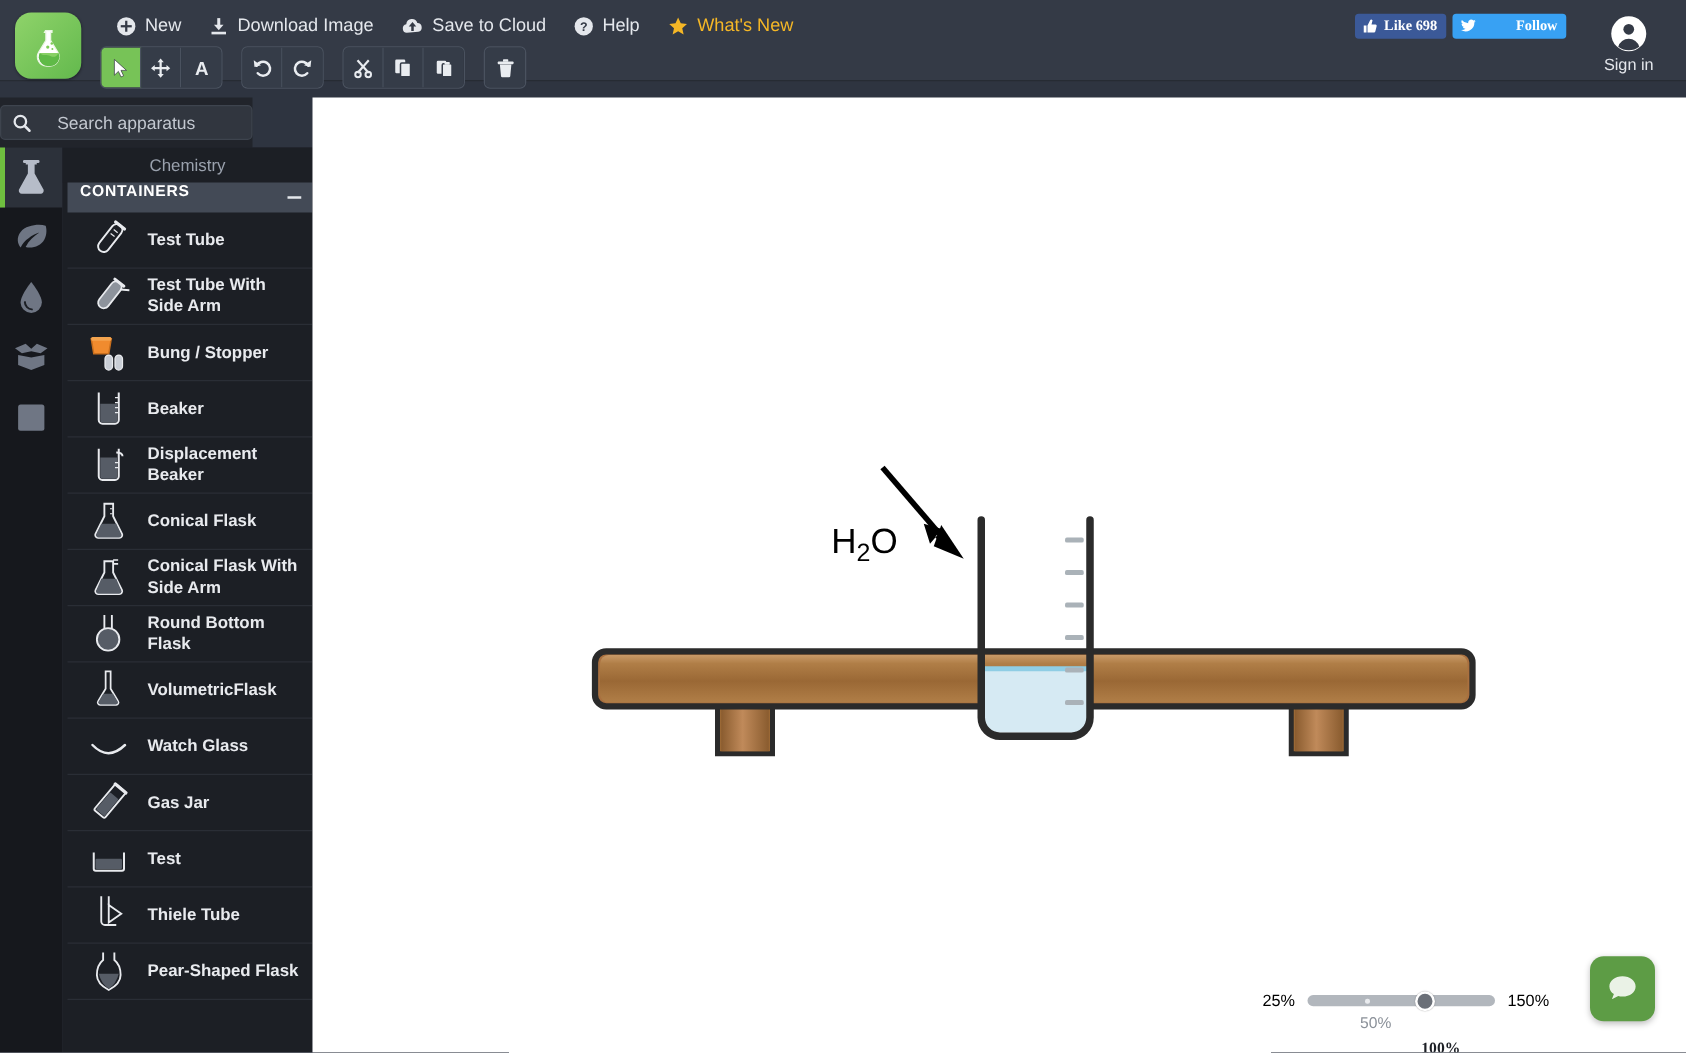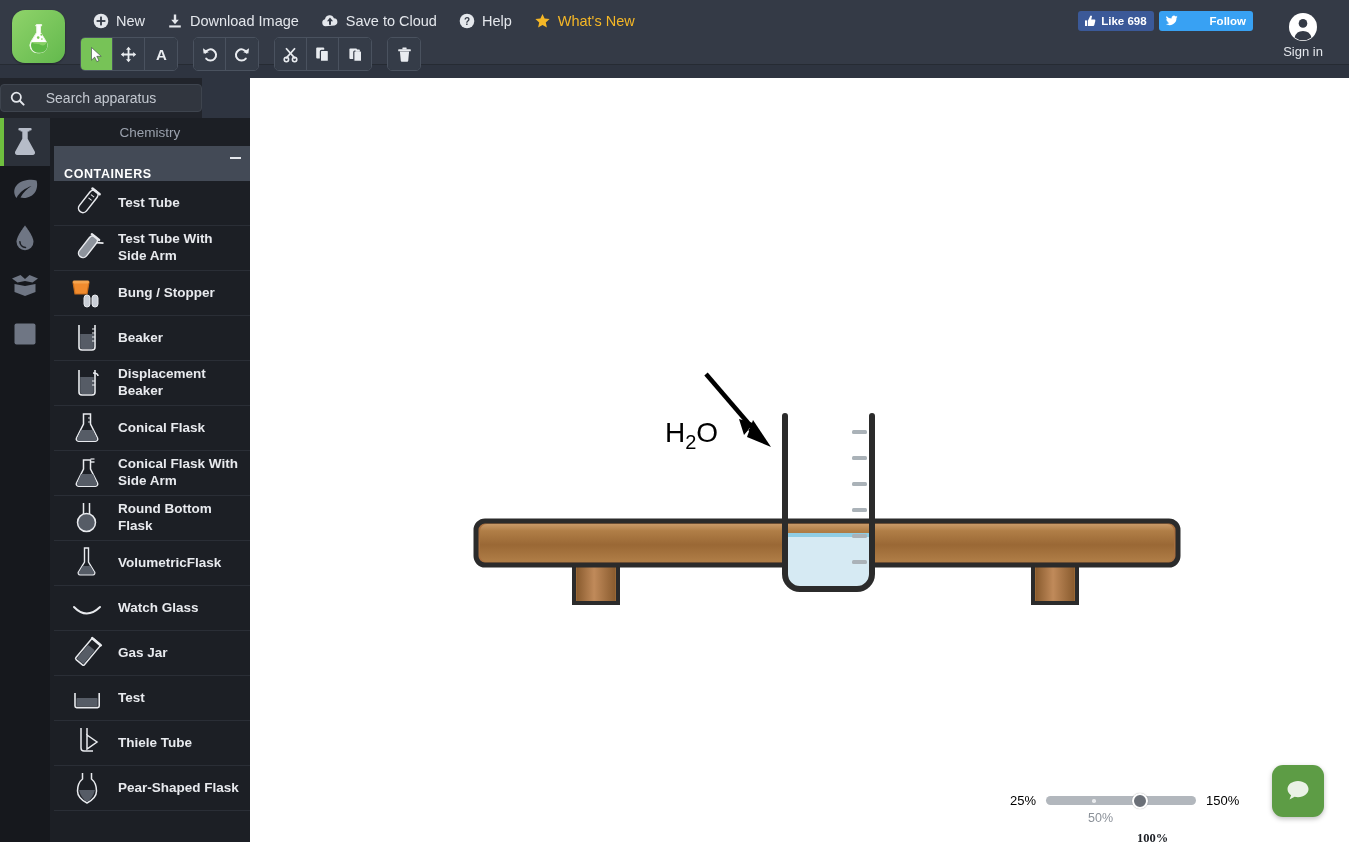--- a/index.html
+++ b/index.html
@@ -50,21 +50,21 @@
   }
   .tbtn:last-child { border-right: none; }
   .tbtn.active { background: #77c357; }
 
   
   .social { position: absolute; right: 96px; top: 11px; display: flex; gap: 5px; }
   .btn-like, .btn-follow {
     display: flex; align-items: center; gap: 5px;
     height: 20px; padding: 0 7px 0 6px; border-radius: 3px;
     color: #fff; font-size: 11.5px; font-weight: bold; cursor: pointer;
-    font-family: Liberation Sans, sans-serif;
+    font-family: Liberation Serif, serif;
   }
   .btn-like { background: #3b5998; }
   .btn-follow { background: #38a1f3; gap: 32px; }
 
   .signin {
     position: absolute; right: 10px; top: 12px; width: 72px;
     display: flex; flex-direction: column; align-items: center; gap: 2px; cursor: pointer;
   }
   .signin .label { color: #e4e7ec; font-size: 13px; }
 
@@ -105,22 +105,22 @@
   .panel {
     position: absolute; left: 50px; top: 118px; width: 200px; height: 724px;
     background: #1c1f25; overflow: hidden;
   }
   .panel-title {
     height: 28px; display: flex; align-items: center; justify-content: center;
     color: #9aa1ad; font-size: 13.5px; background: #1c1f25;
   }
   .cat-header {
     position: relative;
-    height: 35px; margin-left: 4px; background: #434a56;
-    display: flex; align-items: flex-end; padding: 0 10px;
+    height: 24px; margin-left: 4px; background: #434a56;
+    display: flex; align-items: flex-start; padding: 0 10px;
     color: #fff; font-size: 12.5px; font-weight: bold; letter-spacing: .6px;
     cursor: pointer;
   }
   .cat-header .minus {
     position: absolute; right: 9px; top: 11px; width: 11px; height: 2px; background: #e4e7ec;
   }
   .items { }
   .item {
     display: flex; align-items: center; gap: 10px;
     min-height: 41px; padding: 3px 8px 3px 12px;

